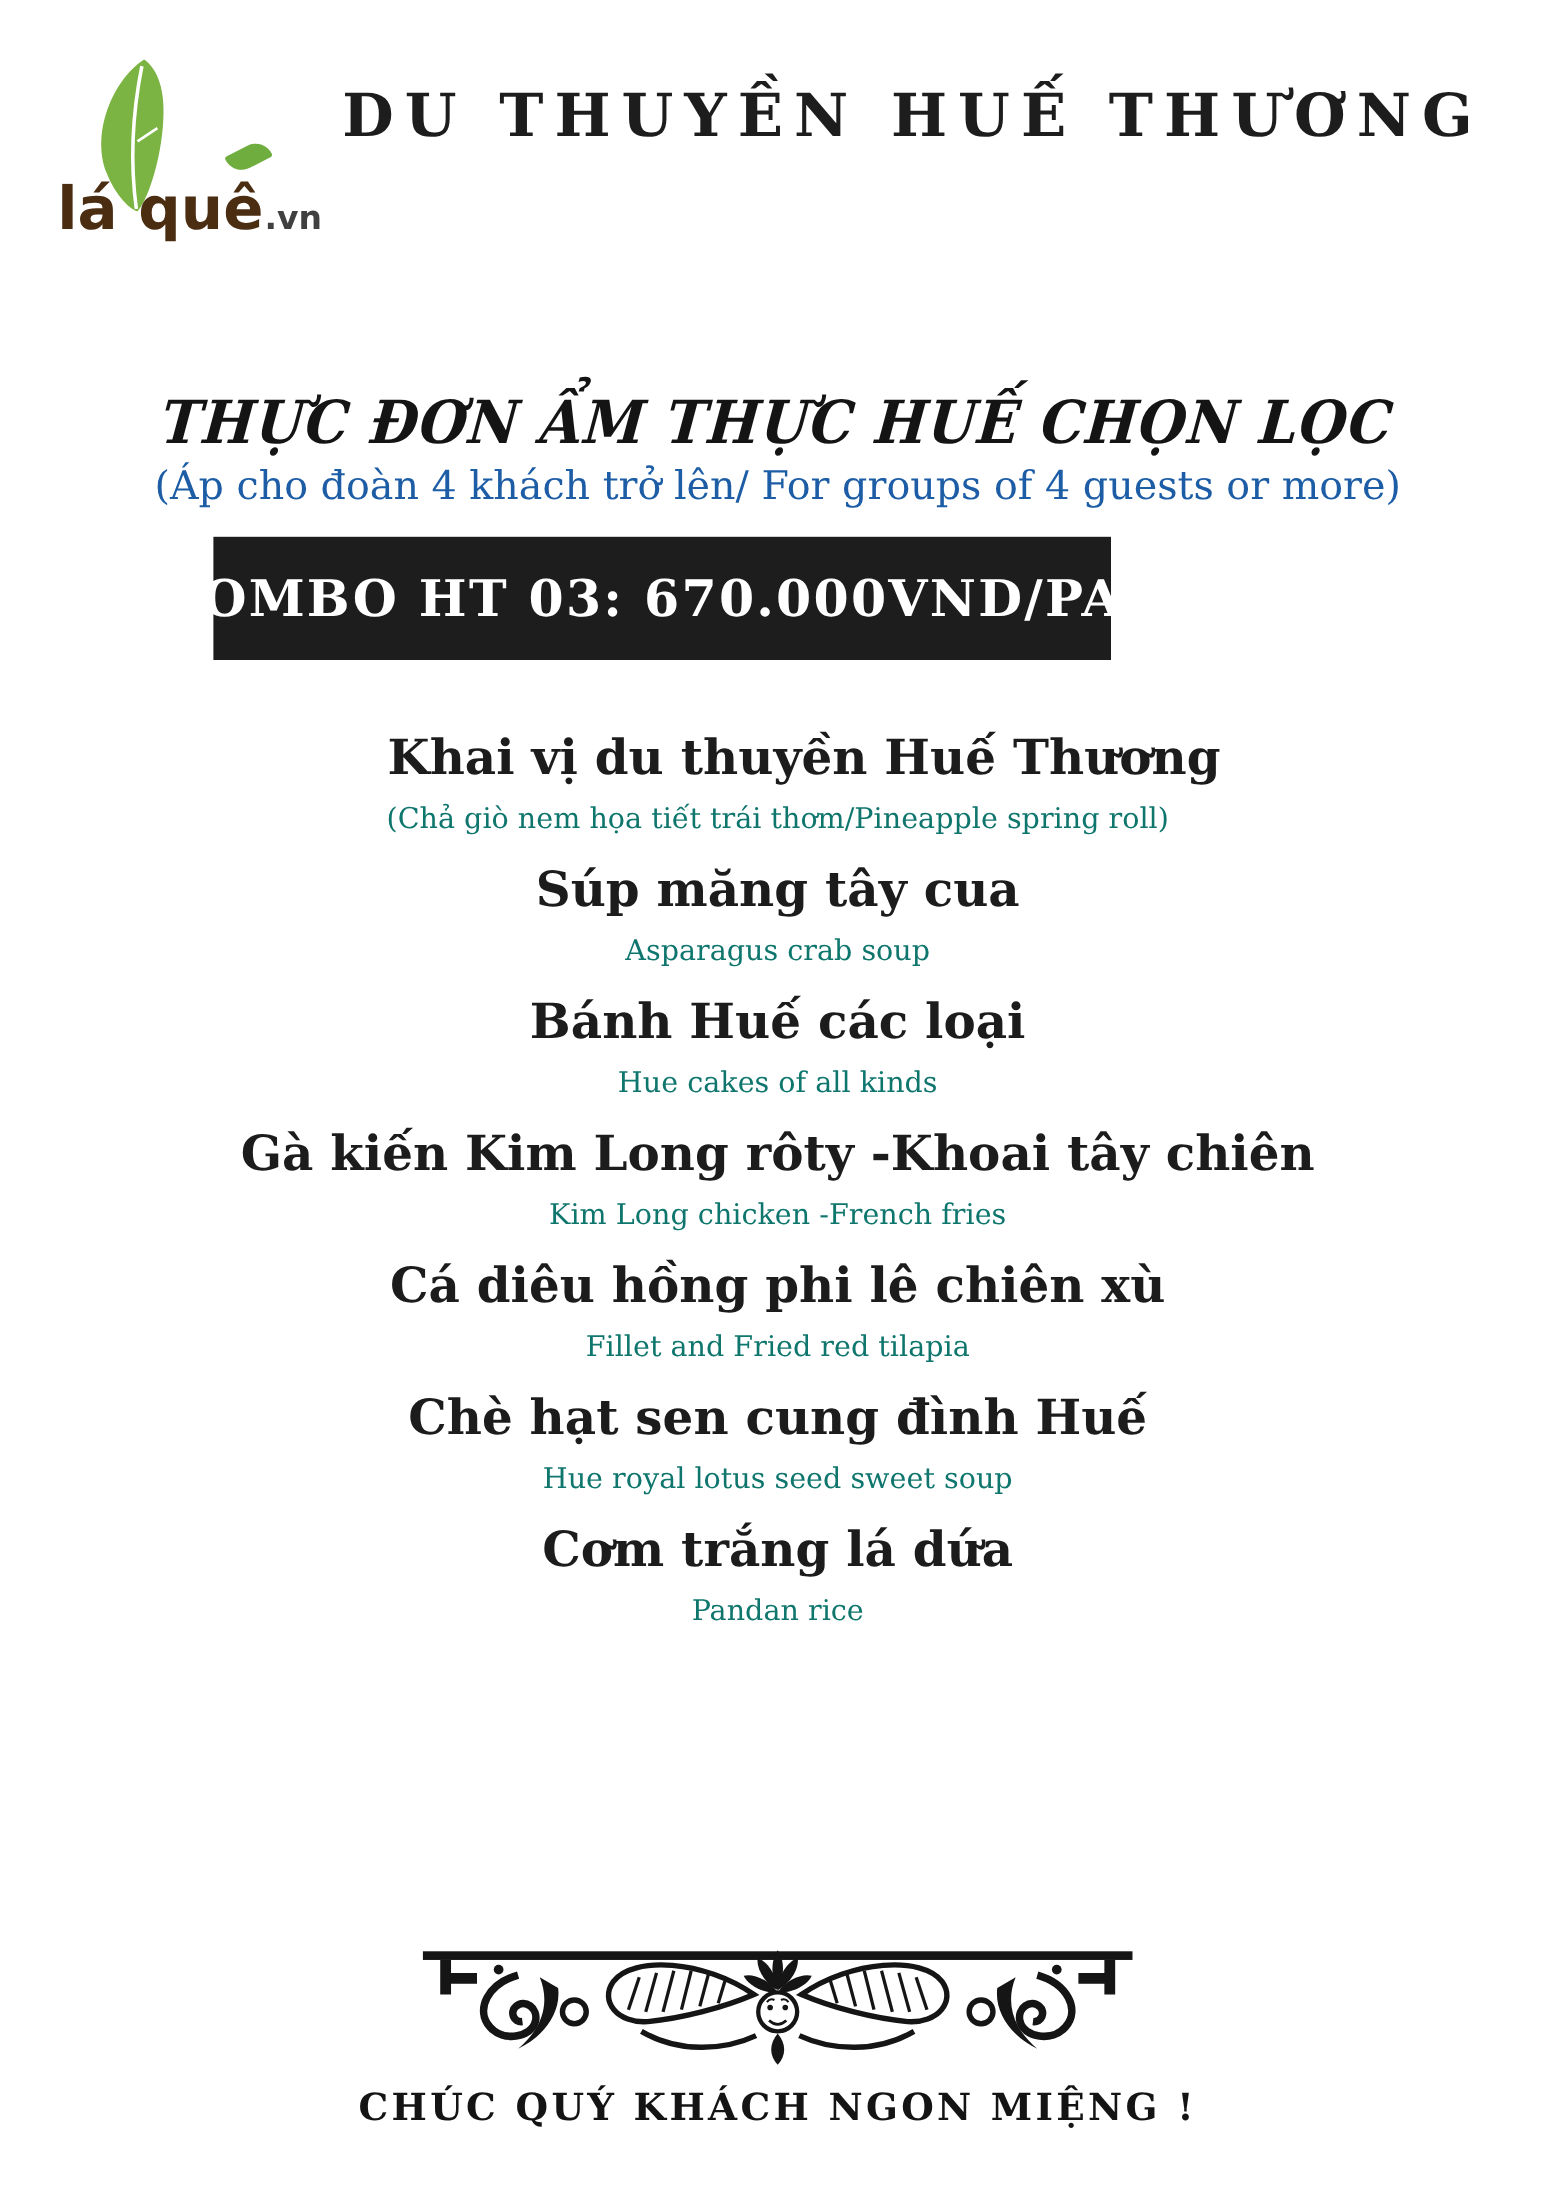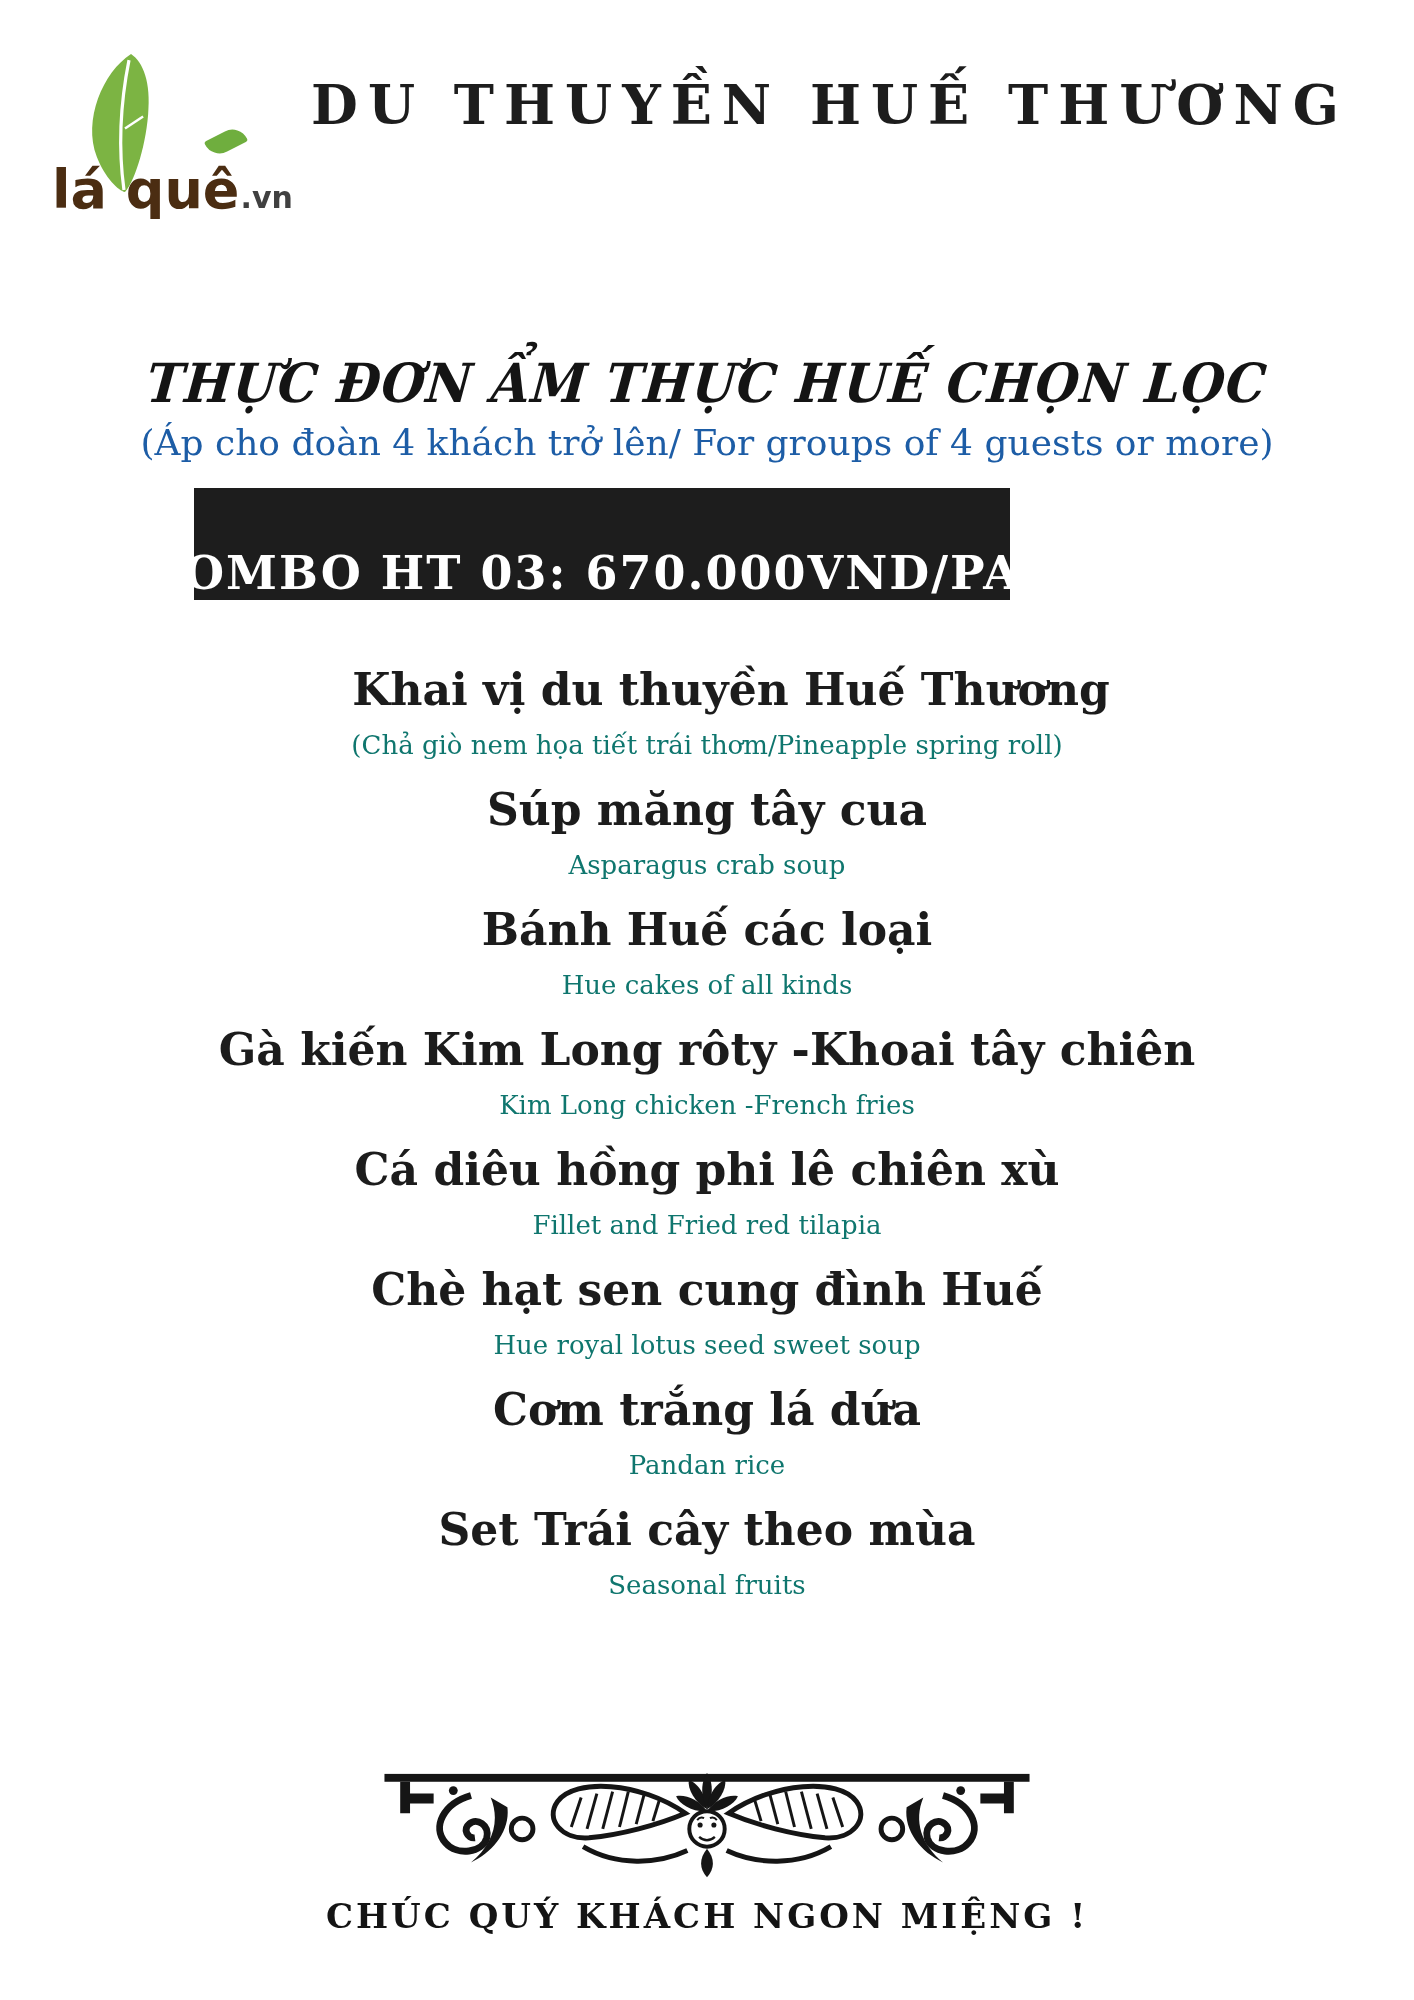--- a/index.html
+++ b/index.html
@@ -48,21 +48,21 @@
     font-size:50px;font-style:italic;font-weight:bold;letter-spacing:1px;
     transform:skewX(-5deg) scaleY(1.08);
     color:#141414;white-space:nowrap;
   }
   .group-note{
     position:absolute;left:0;top:422px;width:100%;text-align:center;
     font-size:36px;color:#1d5da6;white-space:nowrap;
   }
   .combo-banner{
     position:absolute;left:194px;top:488px;width:816px;height:112px;
-    background:#1d1d1d;display:flex;align-items:flex-end;justify-content:center;
+    background:#1d1d1d;display:flex;align-items:center;justify-content:center;
     color:#ffffff;font-size:46px;font-weight:bold;letter-spacing:2px;white-space:nowrap;
   }
 
   
   .menu{position:absolute;left:0;top:662px;width:100%;text-align:center;}
   .dish-name{
     font-size:44px;font-weight:bold;color:#1c1c1c;
     margin-top:18px;line-height:56px;white-space:nowrap;
   }
   .dish-sub{
@@ -135,24 +135,20 @@
     <div class="dish">
       <div class="dish-name">Chè hạt sen cung đình Huế</div>
       <div class="dish-sub">Hue royal lotus seed sweet soup</div>
     </div>
 
     <div class="dish">
       <div class="dish-name">Cơm trắng lá dứa</div>
       <div class="dish-sub">Pandan rice</div>
     </div>
 
-    <div class="dish">
-      <div class="dish-name">Set Trái cây theo mùa</div>
-      <div class="dish-sub">Seasonal fruits</div>
-    </div>
   </div>
 
   <svg class="ornament" viewBox="0 0 680 120" aria-hidden="true">
     <g fill="#151515" stroke="none">
       <rect x="12" y="6" width="656" height="8"></rect>
     </g>
     <g id="orn-side">
       <path d="M28,14 v32 h10 V36 h24 v-10 H38 v-12 z" fill="#151515"></path>
       <circle cx="82" cy="23" r="4.5" fill="#151515"></circle>
       <path d="M100,28 C72,36 60,60 74,76 C86,90 112,86 116,71 C119,58 106,50 98,57 C92,62 96,72 104,71" fill="none" stroke="#151515" stroke-width="7"></path>

